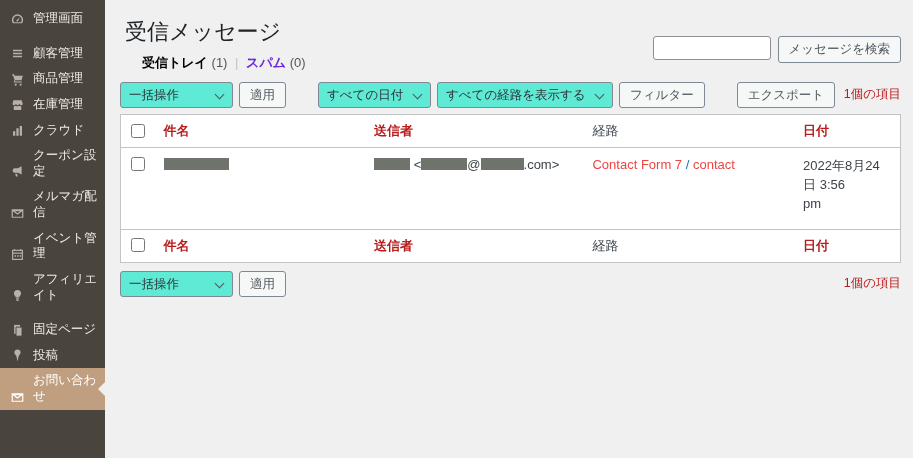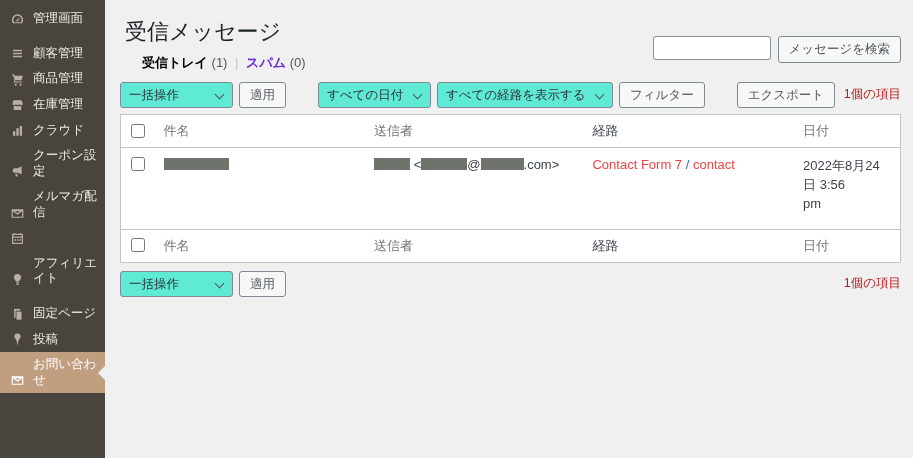--- a/index.html
+++ b/index.html
@@ -55,21 +55,21 @@
     transform:rotate(45deg); pointer-events:none;
   }
   .select-wrap.bulk select { min-width:113px; }
   .grp-gap { margin-left:26px; }
   .displaying-num { margin-left:auto; font-size:12.5px; color:#b91c1c; }
   
   table.list-table { width:100%; border-collapse:collapse; background:#fff; border:1px solid #c3c4c7; table-layout:fixed; }
   .list-table th, .list-table td { text-align:left; font-weight:400; }
   .list-table thead th { padding:7px 10px; border-bottom:1px solid #c3c4c7; font-size:13px; }
   .list-table tfoot th { padding:7px 10px; border-top:1px solid #c3c4c7; font-size:13px; }
-  .list-table th a { color:#737373; text-decoration:none; cursor:pointer; }
+  .list-table th a { color:#b91c1c; text-decoration:none; cursor:pointer;font-weight:bold; }
   .list-table tbody td { padding:9px 10px 15px; font-size:13px; vertical-align:top; }
   .col-cb { width:33px; } .col-subject { width:27%; } .col-from { width:28%; } .col-channel { width:27%; }
   .cb { width:14px; height:14px; margin:0; vertical-align:text-top; cursor:pointer; }
   .redact { display:inline-block; background:#6e736c; height:12px; vertical-align:-1px; }
   .r-subject { width:65px; } .r-name { width:36px; } .r-user { width:46px; } .r-domain { width:43px; }
   .channel-cell a { color:#ef4444; text-decoration:none; cursor:pointer; }
   .channel-cell .slash { color:#2271b1; }
   .date-cell { font-size:12px; color:#3c434a; line-height:1.45; }
   .date-cell span { display:block; }
 </style>
@@ -175,20 +175,21 @@
   <div class="menu-item">
     <span class="micon"><svg viewBox="0 0 20 20">
           <use href="#i-email"></use>
         </svg></span>
     <span>メルマガ配信</span>
   </div>
   <div class="menu-item">
     <span class="micon"><svg viewBox="0 0 20 20">
           <use href="#i-calendar"></use>
         </svg></span>
+    <span>イベント管理</span>
   </div>
   <div class="menu-item">
     <span class="micon"><svg viewBox="0 0 20 20">
           <use href="#i-lightbulb"></use>
         </svg></span>
     <span>アフィリエイト</span>
   </div>
   <div class="sep-md"></div>
   <div class="menu-item">
     <span class="micon"><svg viewBox="0 0 20 20">

